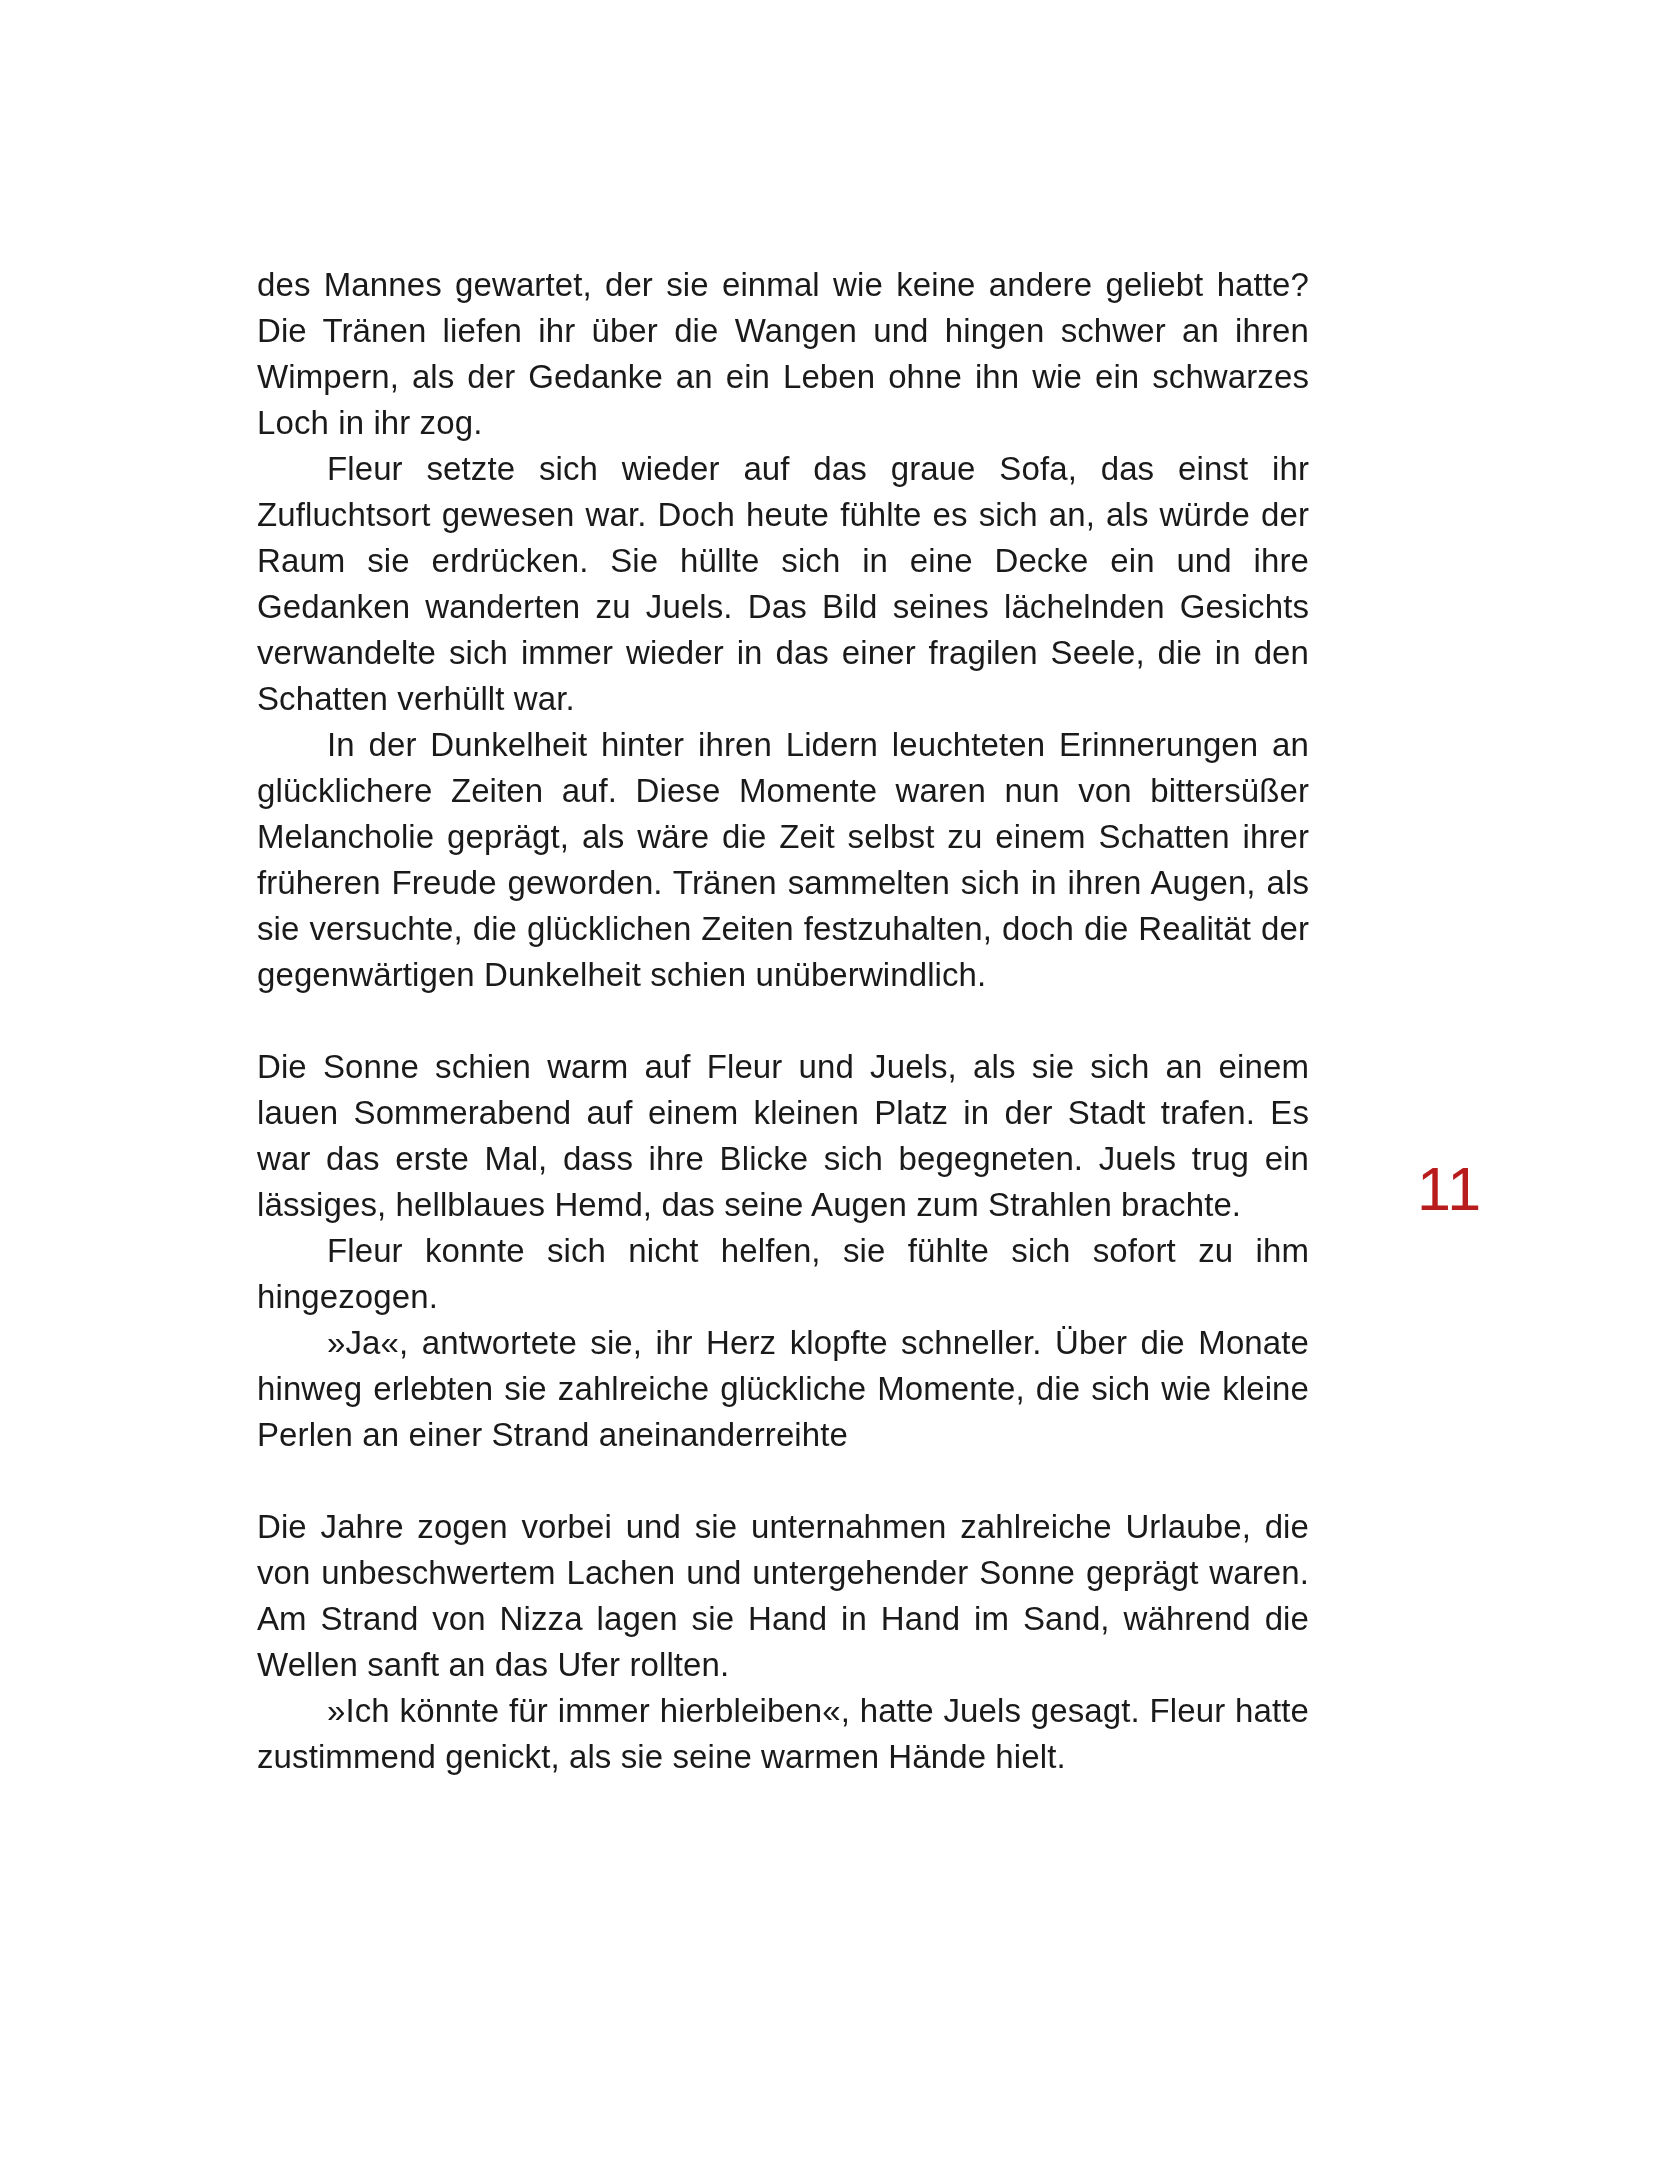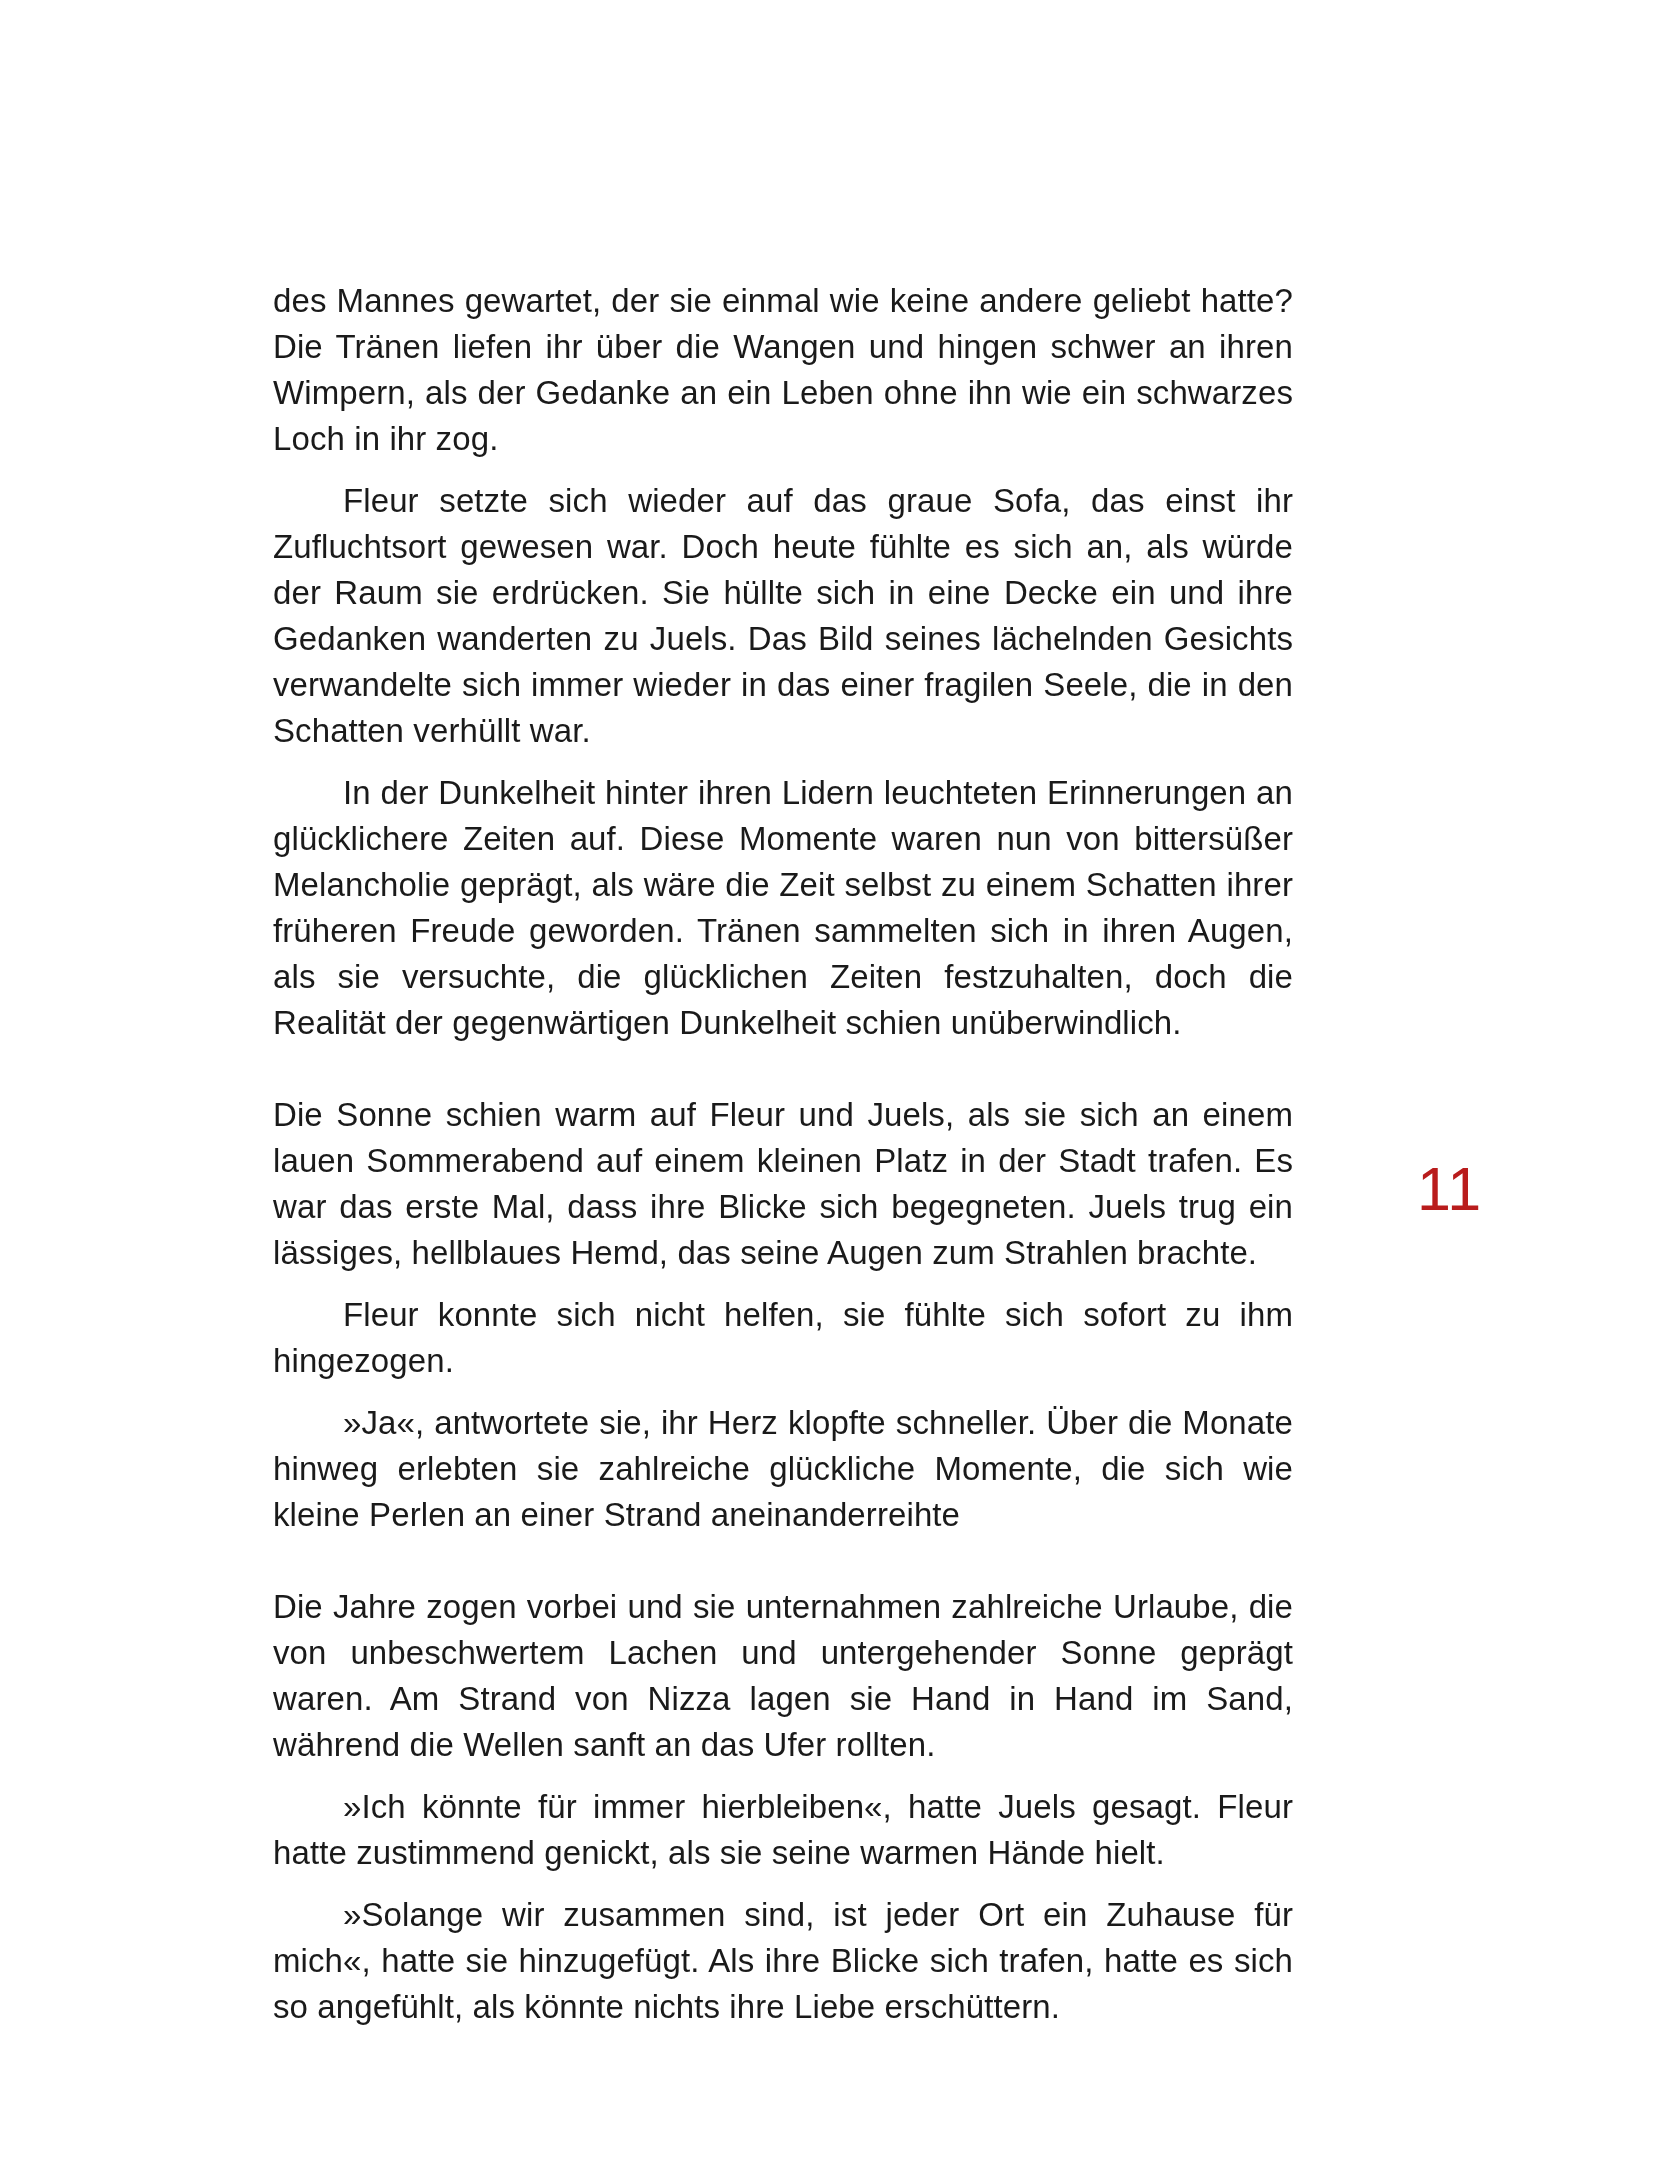--- a/index.html
+++ b/index.html
@@ -27,21 +27,21 @@
     color: #1a1a1a;
     font-size: 33px;
     line-height: 46px;
     text-align: justify;
     hyphens: auto;
     -webkit-hyphens: auto;
     letter-spacing: 0.1px;
   }
 
   .text-block p {
-    margin: 16px;
+    margin: 0;
   }
 
   .text-block p.indent {
     text-indent: 70px;
   }
 
   .text-block p.section-gap {
     margin-top: 46px;
   }
 
@@ -73,19 +73,18 @@
 
 
     <p class="para indent">Fleur konnte sich nicht helfen, sie fühlte sich sofort zu ihm hingezogen.</p>
 
     <p class="para indent">»Ja«, antwortete sie, ihr Herz klopfte schneller. Über die Monate hinweg erlebten sie zahlreiche glückliche Momente, die sich wie kleine Perlen an einer Strand aneinanderreihte</p>
 
     <p class="para section-gap">Die Jahre zogen vorbei und sie unternahmen zahlreiche Urlaube, die von unbeschwertem Lachen und untergehender Sonne geprägt waren. Am Strand von Nizza lagen sie Hand in Hand im Sand, während die Wellen sanft an das Ufer rollten.</p>
 
     <p class="para indent">»Ich könnte für immer hierbleiben«, hatte Juels gesagt. Fleur hatte zustimmend genickt, als sie seine warmen Hände hielt.</p>
 
-    <p class="para indent">»Solange wir zusammen sind, ist jeder Ort ein Zuhause für mich«, hatte sie hinzugefügt. Als ihre Blicke sich trafen, hatte es sich so angefühlt, als könnte nichts ihre Liebe erschüttern.</p>
   </div>
 
   <div class="page-number">11</div>
 
 </div>
 
 
 </body></html>

